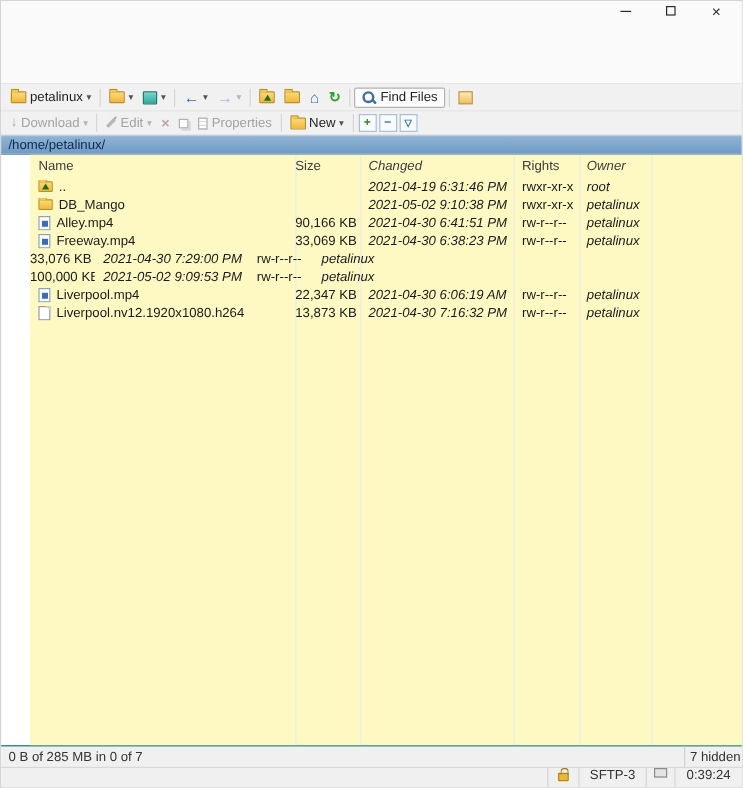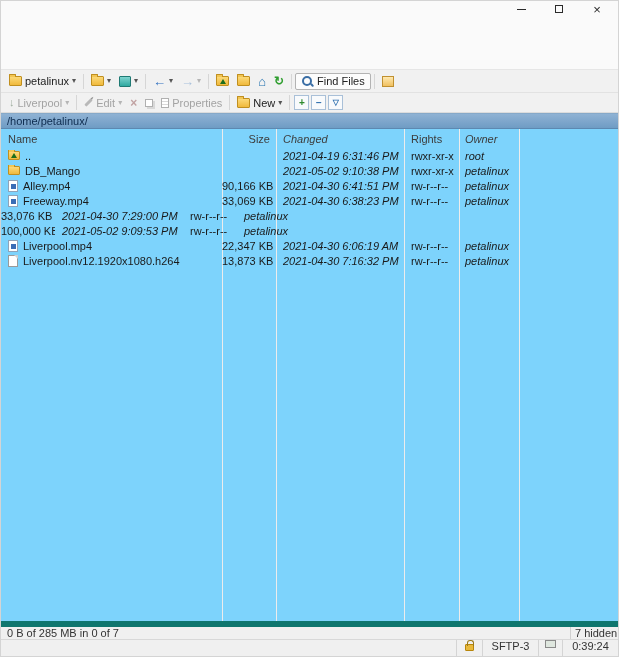--- a/index.html
+++ b/index.html
@@ -63,41 +63,41 @@
 
   
   .addrbar {
     height: 16px; flex: 0 0 auto;
     background: linear-gradient(#8fb2d4,#6f9cc4);
     border-top: 1px solid #86a9c9; border-bottom: 1px solid #5d88b0;
     color: #0d2b4e; display: flex; align-items: center; padding: 0 6px;
   }
 
   
-  .list { flex: 1 1 auto; position: relative; background: #7dd3fc; overflow: hidden; }
+  .list { flex: 1 1 auto; position: relative; background: #fef9c3; overflow: hidden; margin-left: 24px; }
   .vline { position: absolute; top: 0; bottom: 0; width: 1px; background: #ececec; }
   .header-row { display: flex; height: 19px; align-items: center; color: #3c3c3c; position: relative; }
   .trow { display: flex; height: 15px; align-items: center; position: relative; }
   .cell { white-space: nowrap; overflow: hidden; }
   .c-name { width: 221px; padding-left: 7px; display: flex; align-items: center; gap: 5px; }
-  .c-size { width: 54px; text-align: right; padding-right: 6px; }
+  .c-size { width: 54px; padding-right: 6px; }
   .c-changed { width: 128px; padding-left: 7px; font-style: italic; }
   .c-rights { width: 55px; padding-left: 7px; }
   .c-owner { width: 60px; padding-left: 6px; font-style: italic; }
   .ficon { display: inline-block; flex: 0 0 auto; }
   .icon-folder, .icon-parent { position: relative; width: 12px; height: 9px; background: linear-gradient(#fcd978,#f0b93c); border: 1px solid #c08f1f; border-radius: 1px; }
   .icon-folder::before, .icon-parent::before { content: ""; position: absolute; top: -3px; left: -1px; width: 5px; height: 2px; background: #f2c654; border: 1px solid #c08f1f; border-bottom: none; border-radius: 1px 1px 0 0; }
   .icon-parent::after { content: ""; position: absolute; left: 2px; top: 1px; width: 0; height: 0; border-left: 3px solid transparent; border-right: 3px solid transparent; border-bottom: 5px solid #1c6e1c; }
   .icon-media { width: 10px; height: 12px; background: #fff; border: 1px solid #8fa3b8; position: relative; }
   .icon-media::after { content: ""; position: absolute; left: 2px; top: 3px; width: 5px; height: 5px; background: #3a6db5; }
   .icon-file { width: 10px; height: 12px; background: #fff; border: 1px solid #9a9a9a; position: relative; }
   .icon-file::before { content: ""; position: absolute; right: -1px; top: -1px; border-left: 4px solid transparent; border-top: 4px solid #d0d0d0; }
 
   
-  .statusbar { height: 18px; flex: 0 0 auto; background: #f0f0f0; border-top: 6px solid #0f766e; display: flex; align-items: center; color: #333; }
+  .statusbar { height: 18px; flex: 0 0 auto; background: #f0f0f0; border-top: 1px solid #0f766e; display: flex; align-items: center; color: #333; }
   .sb-left { flex: 1 1 auto; padding-left: 6px; white-space: nowrap; }
   .sb-right { width: 48px; flex: 0 0 auto; border-left: 1px solid #d0d0d0; padding-left: 4px; height: 100%; display: flex; align-items: center; overflow: hidden; white-space: nowrap; }
   .bottombar { height: 17px; flex: 0 0 auto; background: #f0f0f0; border-top: 1px solid #d8d8d8; display: flex; align-items: stretch; color: #333; }
   .bb-spacer { flex: 1 1 auto; }
   .bb-pane { border-left: 1px solid #d4d4d4; display: flex; align-items: flex-start; justify-content: center; white-space: nowrap; }
   .bb-lock { width: 26px; }
   .bb-proto { width: 56px; }
   .bb-ind { width: 24px; }
   .bb-time { width: 56px; }
   .lock { width: 9px; height: 7px; background: #e8b93c; border: 1px solid #b8860b; border-radius: 1px; position: relative; margin-top: 4px; display: inline-block; }
@@ -167,21 +167,21 @@
     </div>
     <div class="tb-sep"></div>
     <div class="tb-btn">
       <span class="icon-queue"></span>
     </div>
   </div>
 
   <div class="toolbar toolbar2">
     <div class="tb-btn disabled">
       <span class="glyph-download">↓</span>
-      <span>Liverpool</span>
+      <span>Download</span>
       <span class="dd dis">▾</span>
     </div>
     <div class="tb-sep"></div>
     <div class="tb-btn disabled">
       <span class="pencil"></span>
       <span>Edit</span>
       <span class="dd dis">▾</span>
     </div>
     <div class="tb-btn disabled">
       <span class="glyph-delete">×</span>

